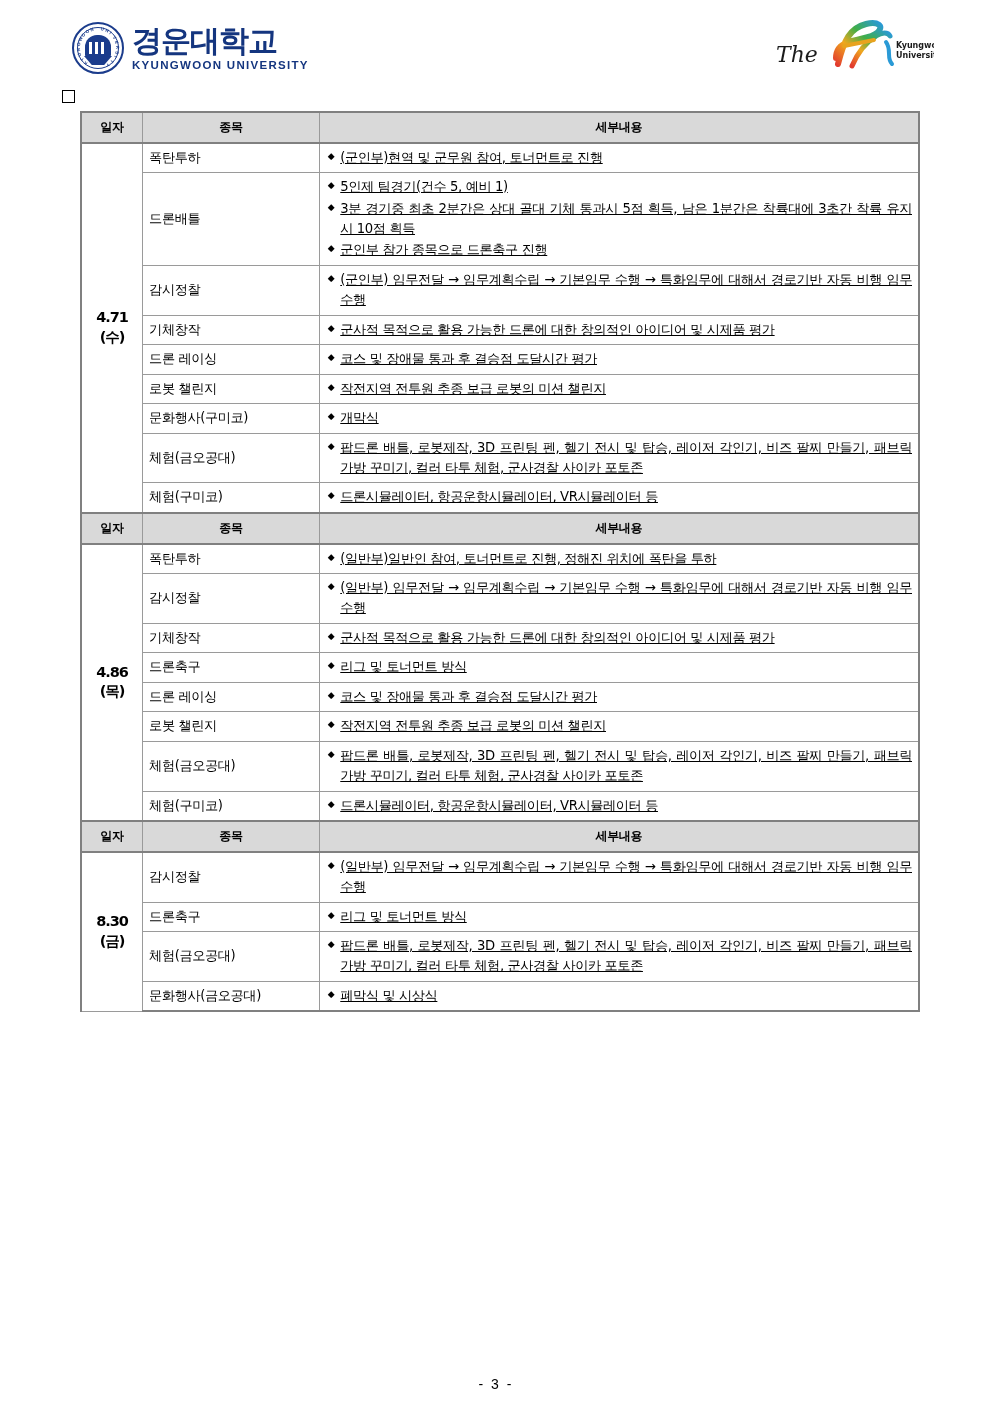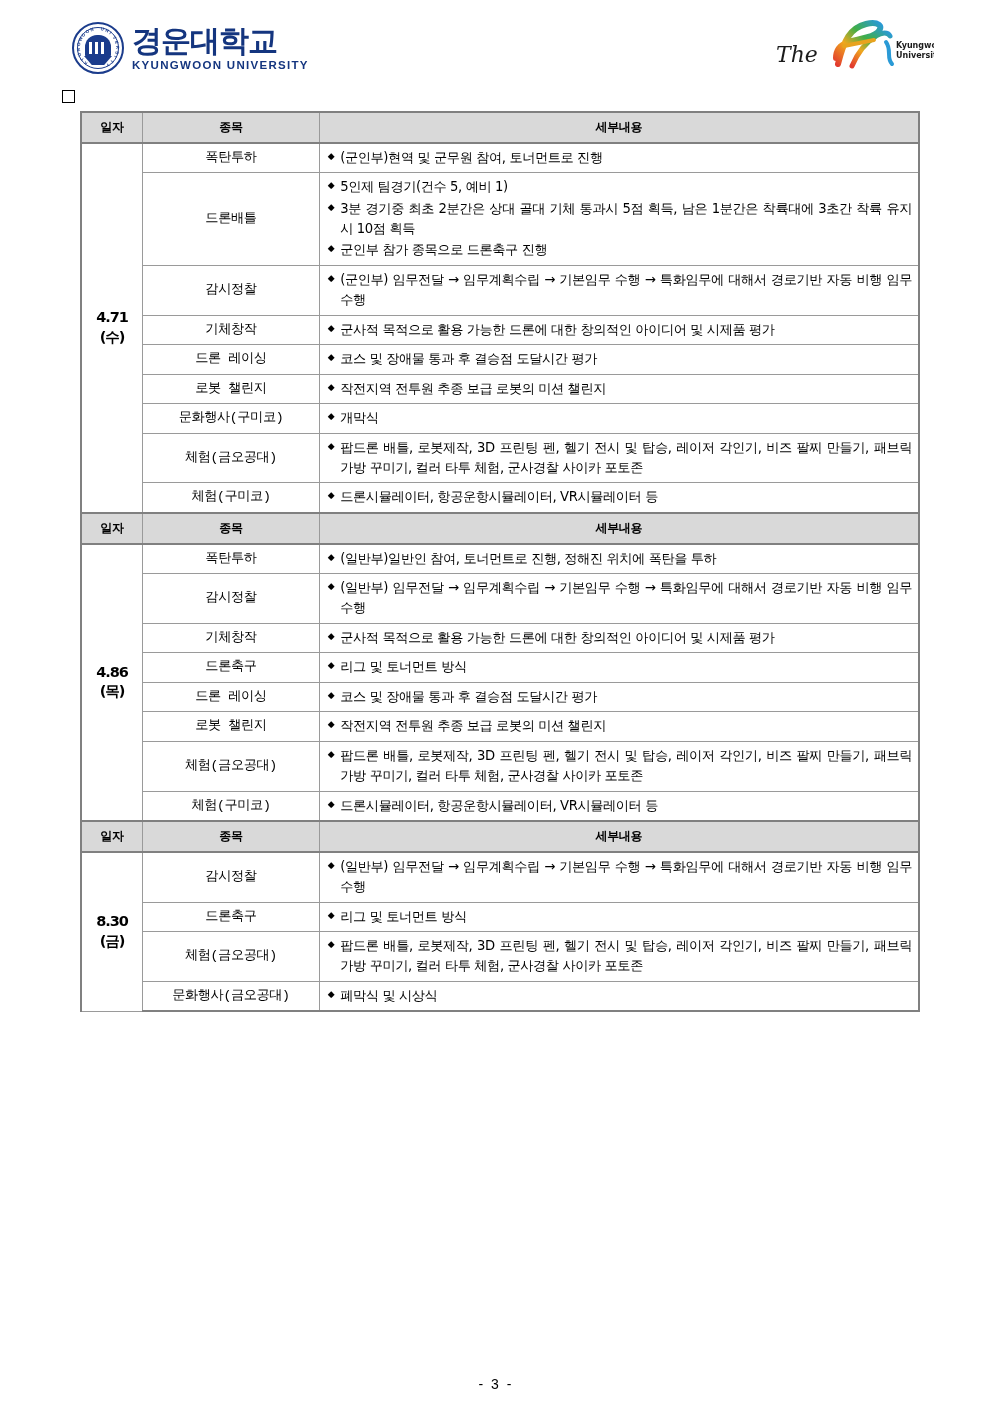--- a/index.html
+++ b/index.html
@@ -168,23 +168,21 @@
   td.date-cell {
     text-align: center;
     font-weight: bold;
     font-size: 14.5px;
     letter-spacing: -1px;
     border-left: 2.5px solid #808080;
     word-break: break-all;
     line-height: 1.35;
   }
   td.event-cell {
-    text-align: center;
     letter-spacing: -0.4px;
-    font-family: Liberation Mono, monospace;
   }
   td.detail-cell {
     text-align: left;
     border-right: 2.5px solid #808080;
     padding-left: 8px;
     letter-spacing: -0.4px;
   }
   tr.last-row td { border-bottom: 2.5px solid #808080; }
 
   .bullet-line {
@@ -196,20 +194,21 @@
   .bullet-mark {
     flex: 0 0 auto;
     font-size: 9px;
     line-height: 1.9;
     color: #000;
   }
   .bullet-text {
     flex: 1 1 auto;
     text-align: justify;
     text-justify: inter-character;
+    text-decoration: underline;
   }
 
   
   .page-number {
     position: absolute;
     bottom: 22px;
     left: 0;
     width: 100%;
     text-align: center;
     font-size: 14px;

